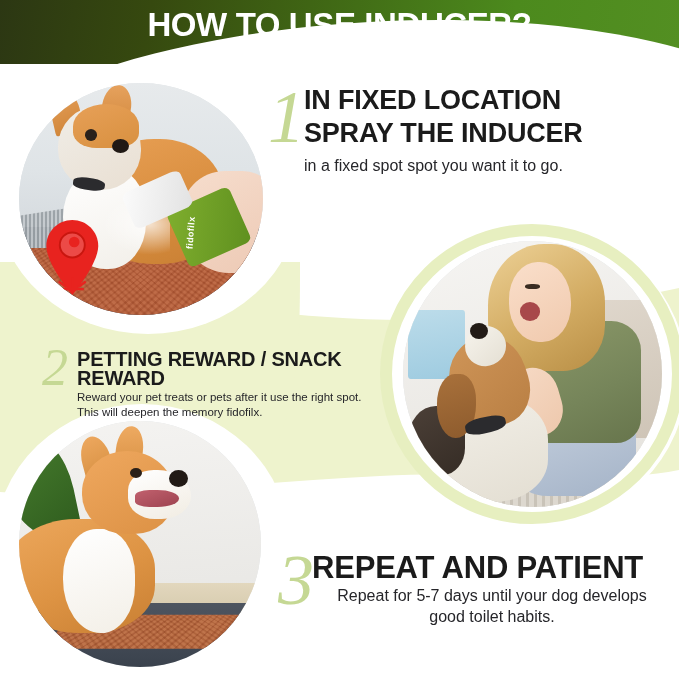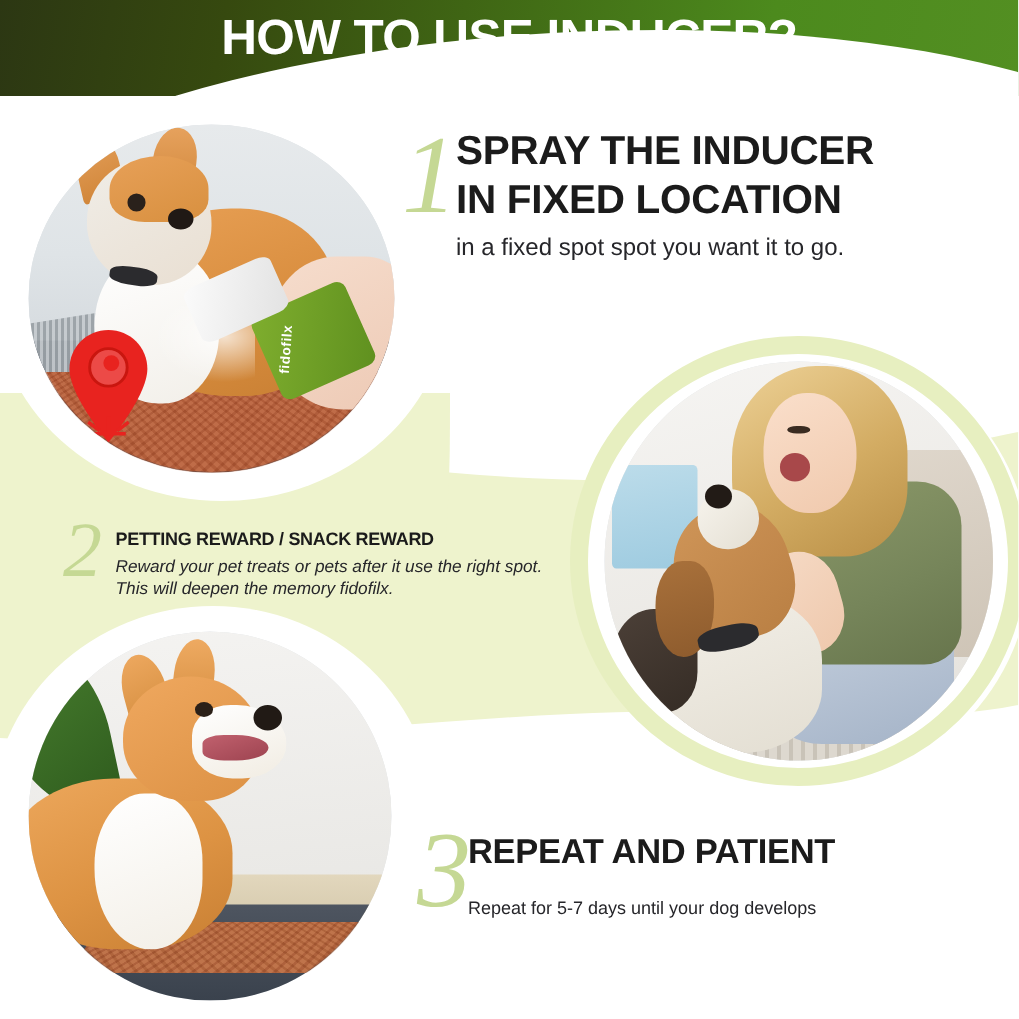--- a/index.html
+++ b/index.html
@@ -239,27 +239,27 @@
   .step-body {
     color: #26262a;
   }
 
   #step1 { left: 304px; top: 84px; width: 370px; }
   #step1 .step-title { font-size: 27px; line-height: 33px; }
   #step1 .step-body { font-size: 16px; line-height: 21px; margin-top: 5px; }
   #num1 { left: 268px; top: 80px; font-size: 74px; }
 
   #step2 { left: 77px; top: 350px; width: 310px; }
-  #step2 .step-title { font-size: 12px; line-height: 19px; }
-  #step2 .step-body { font-size: 11.5px; line-height: 15px; margin-top: 2px; font-style: italic; }
+  #step2 .step-title { font-size: 20px; line-height: 19px; }
+  #step2 .step-body { font-size: 11.5px; line-height: 15px; margin-top: 2px; }
   #num2 { left: 42px; top: 342px; font-size: 52px; }
 
   #step3 { left: 312px; top: 551px; width: 360px; }
-  #step3 .step-title { font-size: 23px; line-height: 33px; }
-  #step3 .step-body { font-size: 12px; line-height: 21px; margin-top: 11px; }
+  #step3 .step-title { font-size: 31px; line-height: 33px; }
+  #step3 .step-body { font-size: 16px; line-height: 21px; margin-top: 1px; text-align: center; }
   #num3 { left: 278px; top: 544px; font-size: 72px; }
 </style>
 </head>
 <body>
 
 <div id="infographic">
 
   <div class="bg-layer">
     <svg width="679" height="679" viewBox="0 0 679 679">
 
@@ -363,22 +363,22 @@
       <div class="s3-muzzle"></div>
       <div class="s3-mouth"></div>
       <div class="s3-nose"></div>
       <div class="s3-eye"></div>
     </div>
   </div>
 
   <div class="step-num" id="num1">1</div>
   <div class="step" id="step1">
     <div class="step-title">
+      <div>IN FIXED LOCATION</div>
       <div>SPRAY THE INDUCER</div>
-      <div>IN FIXED LOCATION</div>
     </div>
     <div class="step-body">
       <div>in a fixed spot spot you want it to go.</div>
     </div>
   </div>
 
   <div class="step-num" id="num2">2</div>
   <div class="step" id="step2">
     <div class="step-title">
       <div>PETTING REWARD / SNACK REWARD</div>
@@ -389,16 +389,17 @@
     </div>
   </div>
 
   <div class="step-num" id="num3">3</div>
   <div class="step" id="step3">
     <div class="step-title">
       <div>REPEAT AND PATIENT</div>
     </div>
     <div class="step-body">
       <div>Repeat for 5-7 days until your dog develops</div>
+      <div>good toilet habits.</div>
     </div>
   </div>
 
 </div>
 
 </body></html>

